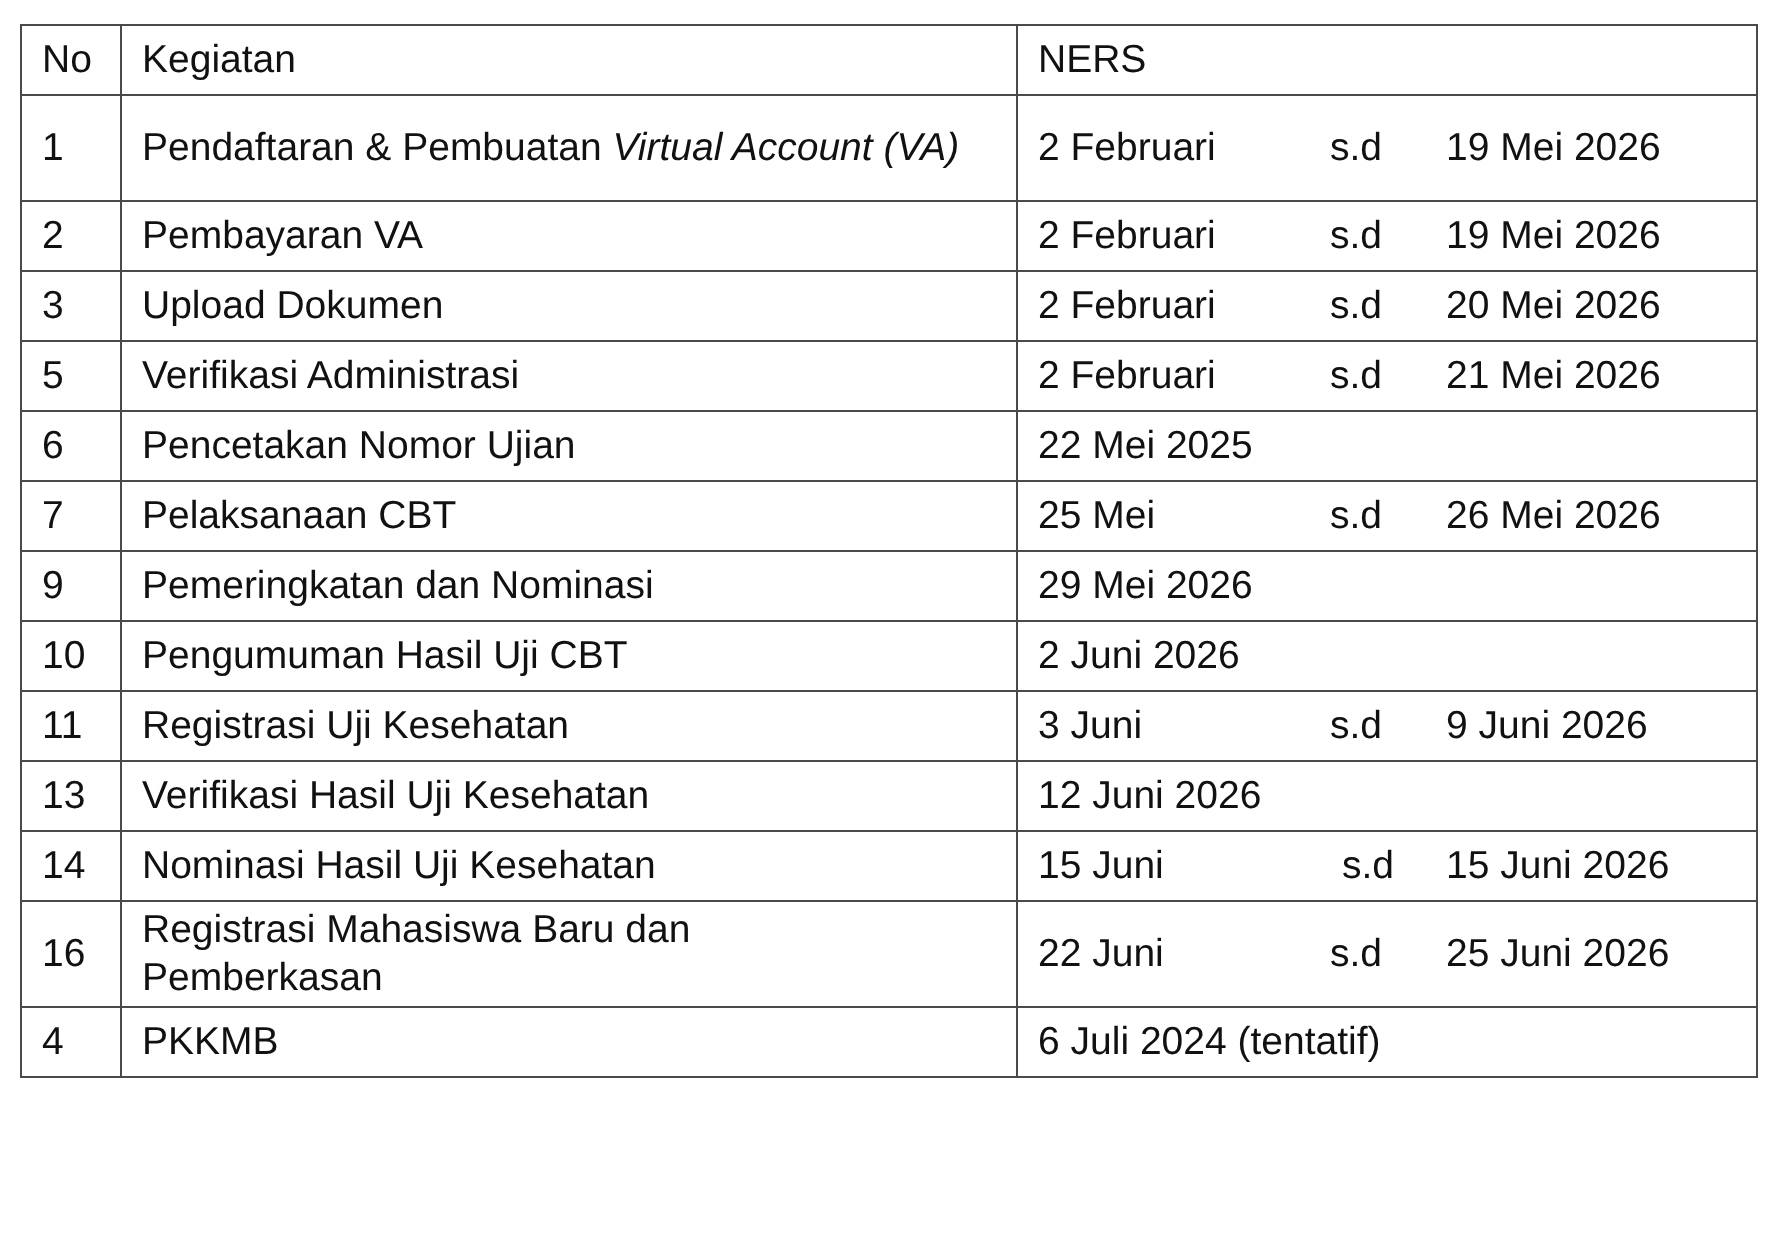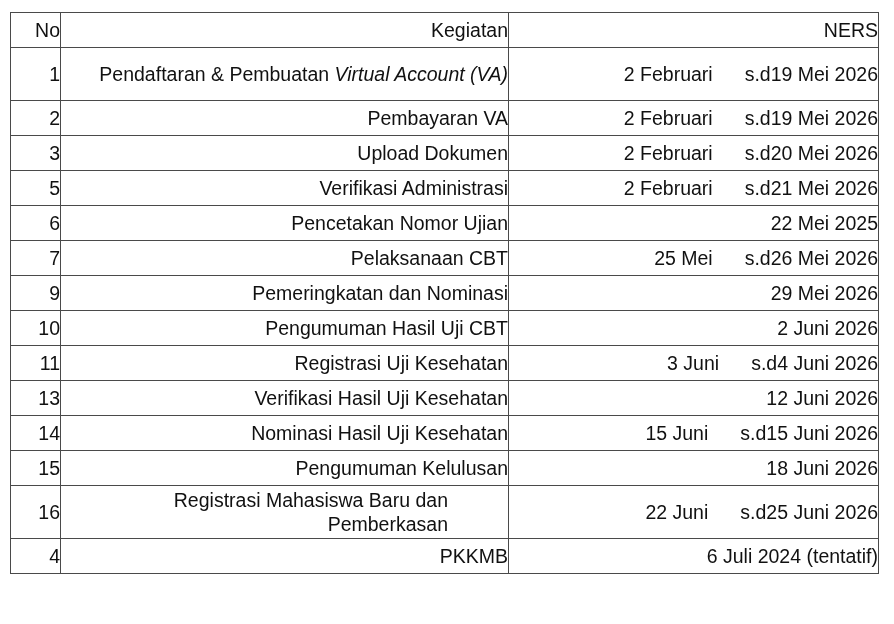--- a/index.html
+++ b/index.html
@@ -1,21 +1,21 @@
 <!DOCTYPE html>
 <html><head>
 <meta charset="utf-8">
 <style>
   html, body { margin: 0; padding: 0; background: #ffffff; }
   body { width: 894px; height: 624px; position: relative; overflow: hidden;
          font-family: "Liberation Sans", sans-serif; color: #111; }
   table.sched { position: absolute; left: 10px; top: 12px; border-collapse: collapse;
                 width: 868px; table-layout: fixed; font-size: 19.5px; line-height: 24px; }
   table.sched td, table.sched th { border: 1.3px solid #4a4a4a; padding: 0 0 0 10px;
-                font-weight: normal; text-align: right; vertical-align: middle; }
+                font-weight: normal; text-align: left; vertical-align: middle; }
   col.c-no { width: 50px; }
   col.c-act { width: 448px; }
   col.c-date { width: 370px; }
   td.no, th.no { text-align: center; padding: 0; }
   tr { height: 35px; }
   tr.head { height: 35px; }
   tr.tall { height: 53px; }
   .date-cell { position: relative; white-space: nowrap; }
   .d-start { display: inline-block; width: 146px; }
   .d-sep { display: inline-block; width: 58px; }
@@ -76,36 +76,31 @@
       <td class="date-cell">29 Mei 2026</td>
     </tr>
     <tr>
       <td class="no">10</td>
       <td>Pengumuman Hasil Uji CBT</td>
       <td class="date-cell">2 Juni 2026</td>
     </tr>
     <tr>
       <td class="no">11</td>
       <td>Registrasi Uji Kesehatan</td>
-      <td class="date-cell"><span class="d-start">3 Juni</span><span class="d-sep">s.d</span><span class="d-end">4 Juni 2026</span></td>
+      <td class="date-cell"><span class="d-start">3 Juni</span><span class="d-sep">s.d</span><span class="d-end">9 Juni 2026</span></td>
     </tr>
     <tr>
       <td class="no">13</td>
       <td>Verifikasi Hasil Uji Kesehatan</td>
       <td class="date-cell">12 Juni 2026</td>
     </tr>
     <tr>
       <td class="no">14</td>
       <td>Nominasi Hasil Uji Kesehatan</td>
       <td class="date-cell"><span class="d-start">15 Juni</span><span class="d-sep shift">s.d</span><span class="d-end">15 Juni 2026</span></td>
-    </tr>
-    <tr>
-      <td class="no">15</td>
-      <td>Pengumuman Kelulusan</td>
-      <td class="date-cell">18 Juni 2026</td>
     </tr>
     <tr class="tall">
       <td class="no">16</td>
       <td style="padding-right:60px;">Registrasi Mahasiswa Baru dan Pemberkasan</td>
       <td class="date-cell"><span class="d-start">22 Juni</span><span class="d-sep">s.d</span><span class="d-end">25 Juni 2026</span></td>
     </tr>
     <tr>
       <td class="no">4</td>
       <td>PKKMB</td>
       <td class="date-cell">6 Juli 2024 (tentatif)</td>

